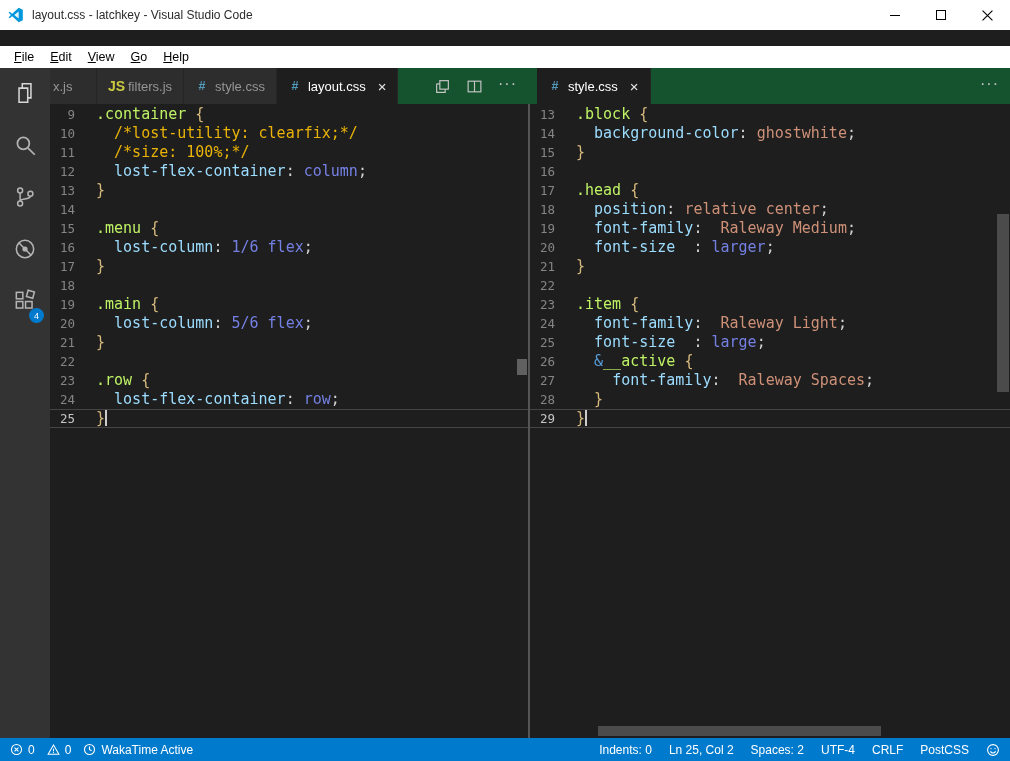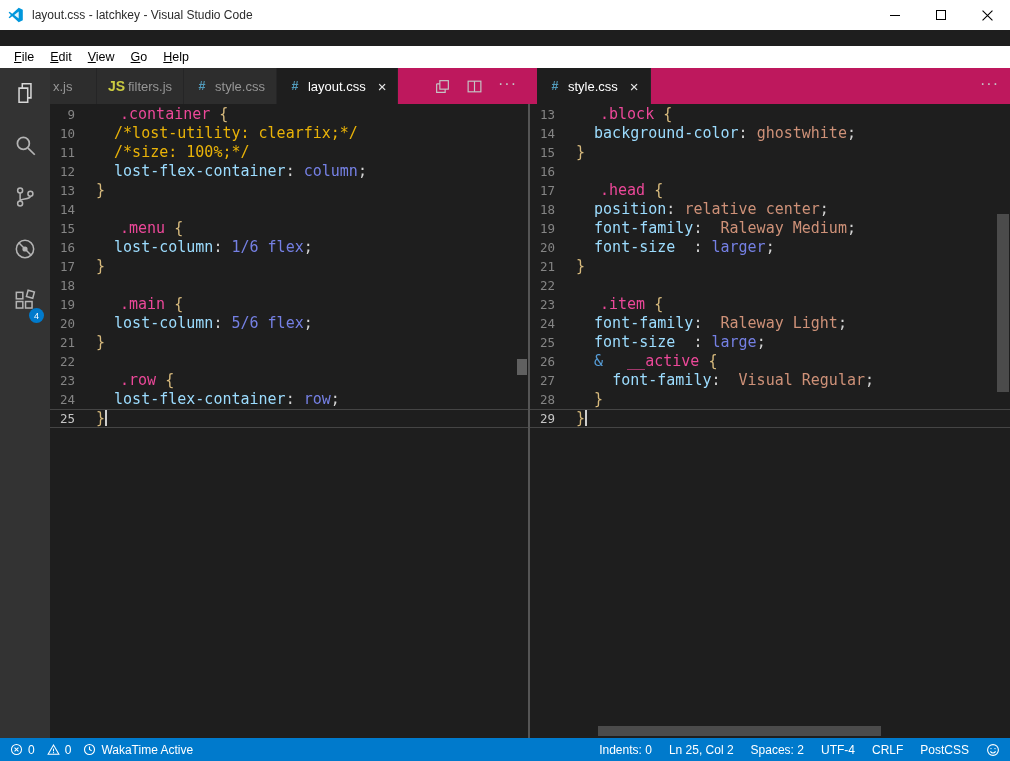--- a/index.html
+++ b/index.html
@@ -24,21 +24,21 @@
   .main { flex:1; display:flex; min-height:0; }
 
   .activitybar { width:50px; background:#333333; flex:none; display:flex; flex-direction:column; align-items:center; padding-top:13px; gap:24px; }
   .ab-item { position:relative; width:28px; height:28px; display:flex; align-items:center; justify-content:center; color:#b4b4b4; cursor:pointer; }
   .ab-item:first-child { color:#d7d7d7; }
   .ab-badge { position:absolute; right:-5px; bottom:-6px; background:#007acc; color:#fff; font-size:9px; width:15px; height:15px; border-radius:50%; display:flex; align-items:center; justify-content:center; }
 
   .editor-area { flex:1; display:flex; flex-direction:column; min-width:0; }
 
   
-  .tabbar { height:36px; background:#be185d; display:flex; flex:none; }
+  .tabbar { height:36px; background:#14532d; display:flex; flex:none; }
   .tabgroup { display:flex; align-items:stretch; min-width:0; }
   .g1 { width:478px; flex:none; }
   .g2 { flex:1; padding-left:9px; }
   .tab { display:flex; align-items:center; padding:0 11px; gap:6px; background:#2d2d2d; color:#969696; font-size:13px; border-right:1px solid #252526; cursor:pointer; white-space:nowrap; flex:none; }
   .tab.active { background:#1e1e1e; color:#ffffff; }
   .tab.clipped { width:47px; padding:0 8px 0 3px; overflow:hidden; }
   .ficon { width:14px; text-align:center; flex:none; }
   .ficon.js { color:#cbcb41; font-weight:bold; font-size:14px; }
   .ficon.css { color:#519aba; font-weight:bold; font-size:12.5px; }
   .tab-close { margin-left:6px; font-size:15px; line-height:1; opacity:.9; cursor:pointer; }
@@ -53,21 +53,21 @@
   #editor1 { width:478px; flex:none; }
   .divider { width:2px; background:#555555; flex:none; cursor:col-resize; }
   #editor2 { flex:1; min-width:0; }
 
   .code-line { display:flex; height:19px; white-space:pre; font-family:"DejaVu Sans Mono", monospace; cursor:text; }
   .code-line.active { box-shadow: inset 0 1px 0 #454545, inset 0 -1px 0 #454545; }
   .line-num { flex:none; width:46px; padding-right:21px; text-align:right; color:#858585; font-size:12.5px; line-height:19px; }
   .code-line.active .line-num { color:#c6c6c6; }
   .line-code { font-size:15px; line-height:19px; }
 
-  .tk-sel   { color:#ec4899;margin-left:24px; }
+  .tk-sel   { color:#bef264; }
   .tk-prop  { color:#9cdcfe; }
   .tk-val   { color:#7580e4; }
   .tk-str   { color:#ce9178; }
   .tk-com   { color:#eab308;text-align:center; }
   .tk-brace { color:#d7ba7d; }
   .tk-pun   { color:#d4d4d4; }
   .tk-pln   { color:#d4d4d4; }
   .tk-amp   { color:#569cd6; }
 
   .cursor { display:inline-block; width:1.5px; height:16px; background:#cccccc; vertical-align:-3px; }
@@ -244,21 +244,21 @@
             <div class="code-line"><span class="line-num">17</span><span class="line-code"><span class="tk-sel">.head</span><span class="tk-pln"> </span><span class="tk-brace">{</span></span></div>
             <div class="code-line"><span class="line-num">18</span><span class="line-code"><span class="tk-pln">  </span><span class="tk-prop">position</span><span class="tk-pun">:</span><span class="tk-pln"> </span><span class="tk-str">relative center</span><span class="tk-pun">;</span></span></div>
             <div class="code-line"><span class="line-num">19</span><span class="line-code"><span class="tk-pln">  </span><span class="tk-prop">font-family</span><span class="tk-pun">:</span><span class="tk-pln">  </span><span class="tk-str">Raleway Medium</span><span class="tk-pun">;</span></span></div>
             <div class="code-line"><span class="line-num">20</span><span class="line-code"><span class="tk-pln">  </span><span class="tk-prop">font-size</span><span class="tk-pln">  </span><span class="tk-pun">:</span><span class="tk-pln"> </span><span class="tk-val">larger</span><span class="tk-pun">;</span></span></div>
             <div class="code-line"><span class="line-num">21</span><span class="line-code"><span class="tk-brace">}</span></span></div>
             <div class="code-line"><span class="line-num">22</span><span class="line-code"></span></div>
             <div class="code-line"><span class="line-num">23</span><span class="line-code"><span class="tk-sel">.item</span><span class="tk-pln"> </span><span class="tk-brace">{</span></span></div>
             <div class="code-line"><span class="line-num">24</span><span class="line-code"><span class="tk-pln">  </span><span class="tk-prop">font-family</span><span class="tk-pun">:</span><span class="tk-pln">  </span><span class="tk-str">Raleway Light</span><span class="tk-pun">;</span></span></div>
             <div class="code-line"><span class="line-num">25</span><span class="line-code"><span class="tk-pln">  </span><span class="tk-prop">font-size</span><span class="tk-pln">  </span><span class="tk-pun">:</span><span class="tk-pln"> </span><span class="tk-val">large</span><span class="tk-pun">;</span></span></div>
             <div class="code-line"><span class="line-num">26</span><span class="line-code"><span class="tk-pln">  </span><span class="tk-amp">&amp;</span><span class="tk-sel">__active</span><span class="tk-pln"> </span><span class="tk-brace">{</span></span></div>
-            <div class="code-line"><span class="line-num">27</span><span class="line-code"><span class="tk-pln">    </span><span class="tk-prop">font-family</span><span class="tk-pun">:</span><span class="tk-pln">  </span><span class="tk-str">Visual Regular</span><span class="tk-pun">;</span></span></div>
+            <div class="code-line"><span class="line-num">27</span><span class="line-code"><span class="tk-pln">    </span><span class="tk-prop">font-family</span><span class="tk-pun">:</span><span class="tk-pln">  </span><span class="tk-str">Raleway Spaces</span><span class="tk-pun">;</span></span></div>
             <div class="code-line"><span class="line-num">28</span><span class="line-code"><span class="tk-pln">  </span><span class="tk-brace">}</span></span></div>
             <div class="code-line active"><span class="line-num">29</span><span class="line-code"><span class="tk-brace">}</span><span class="cursor"></span></span></div>
           </div>
       </div>
     </div>
   </div>
 
   <div class="statusbar">
     <div class="sb-left" id="status-left">
         <span class="sb-item">

